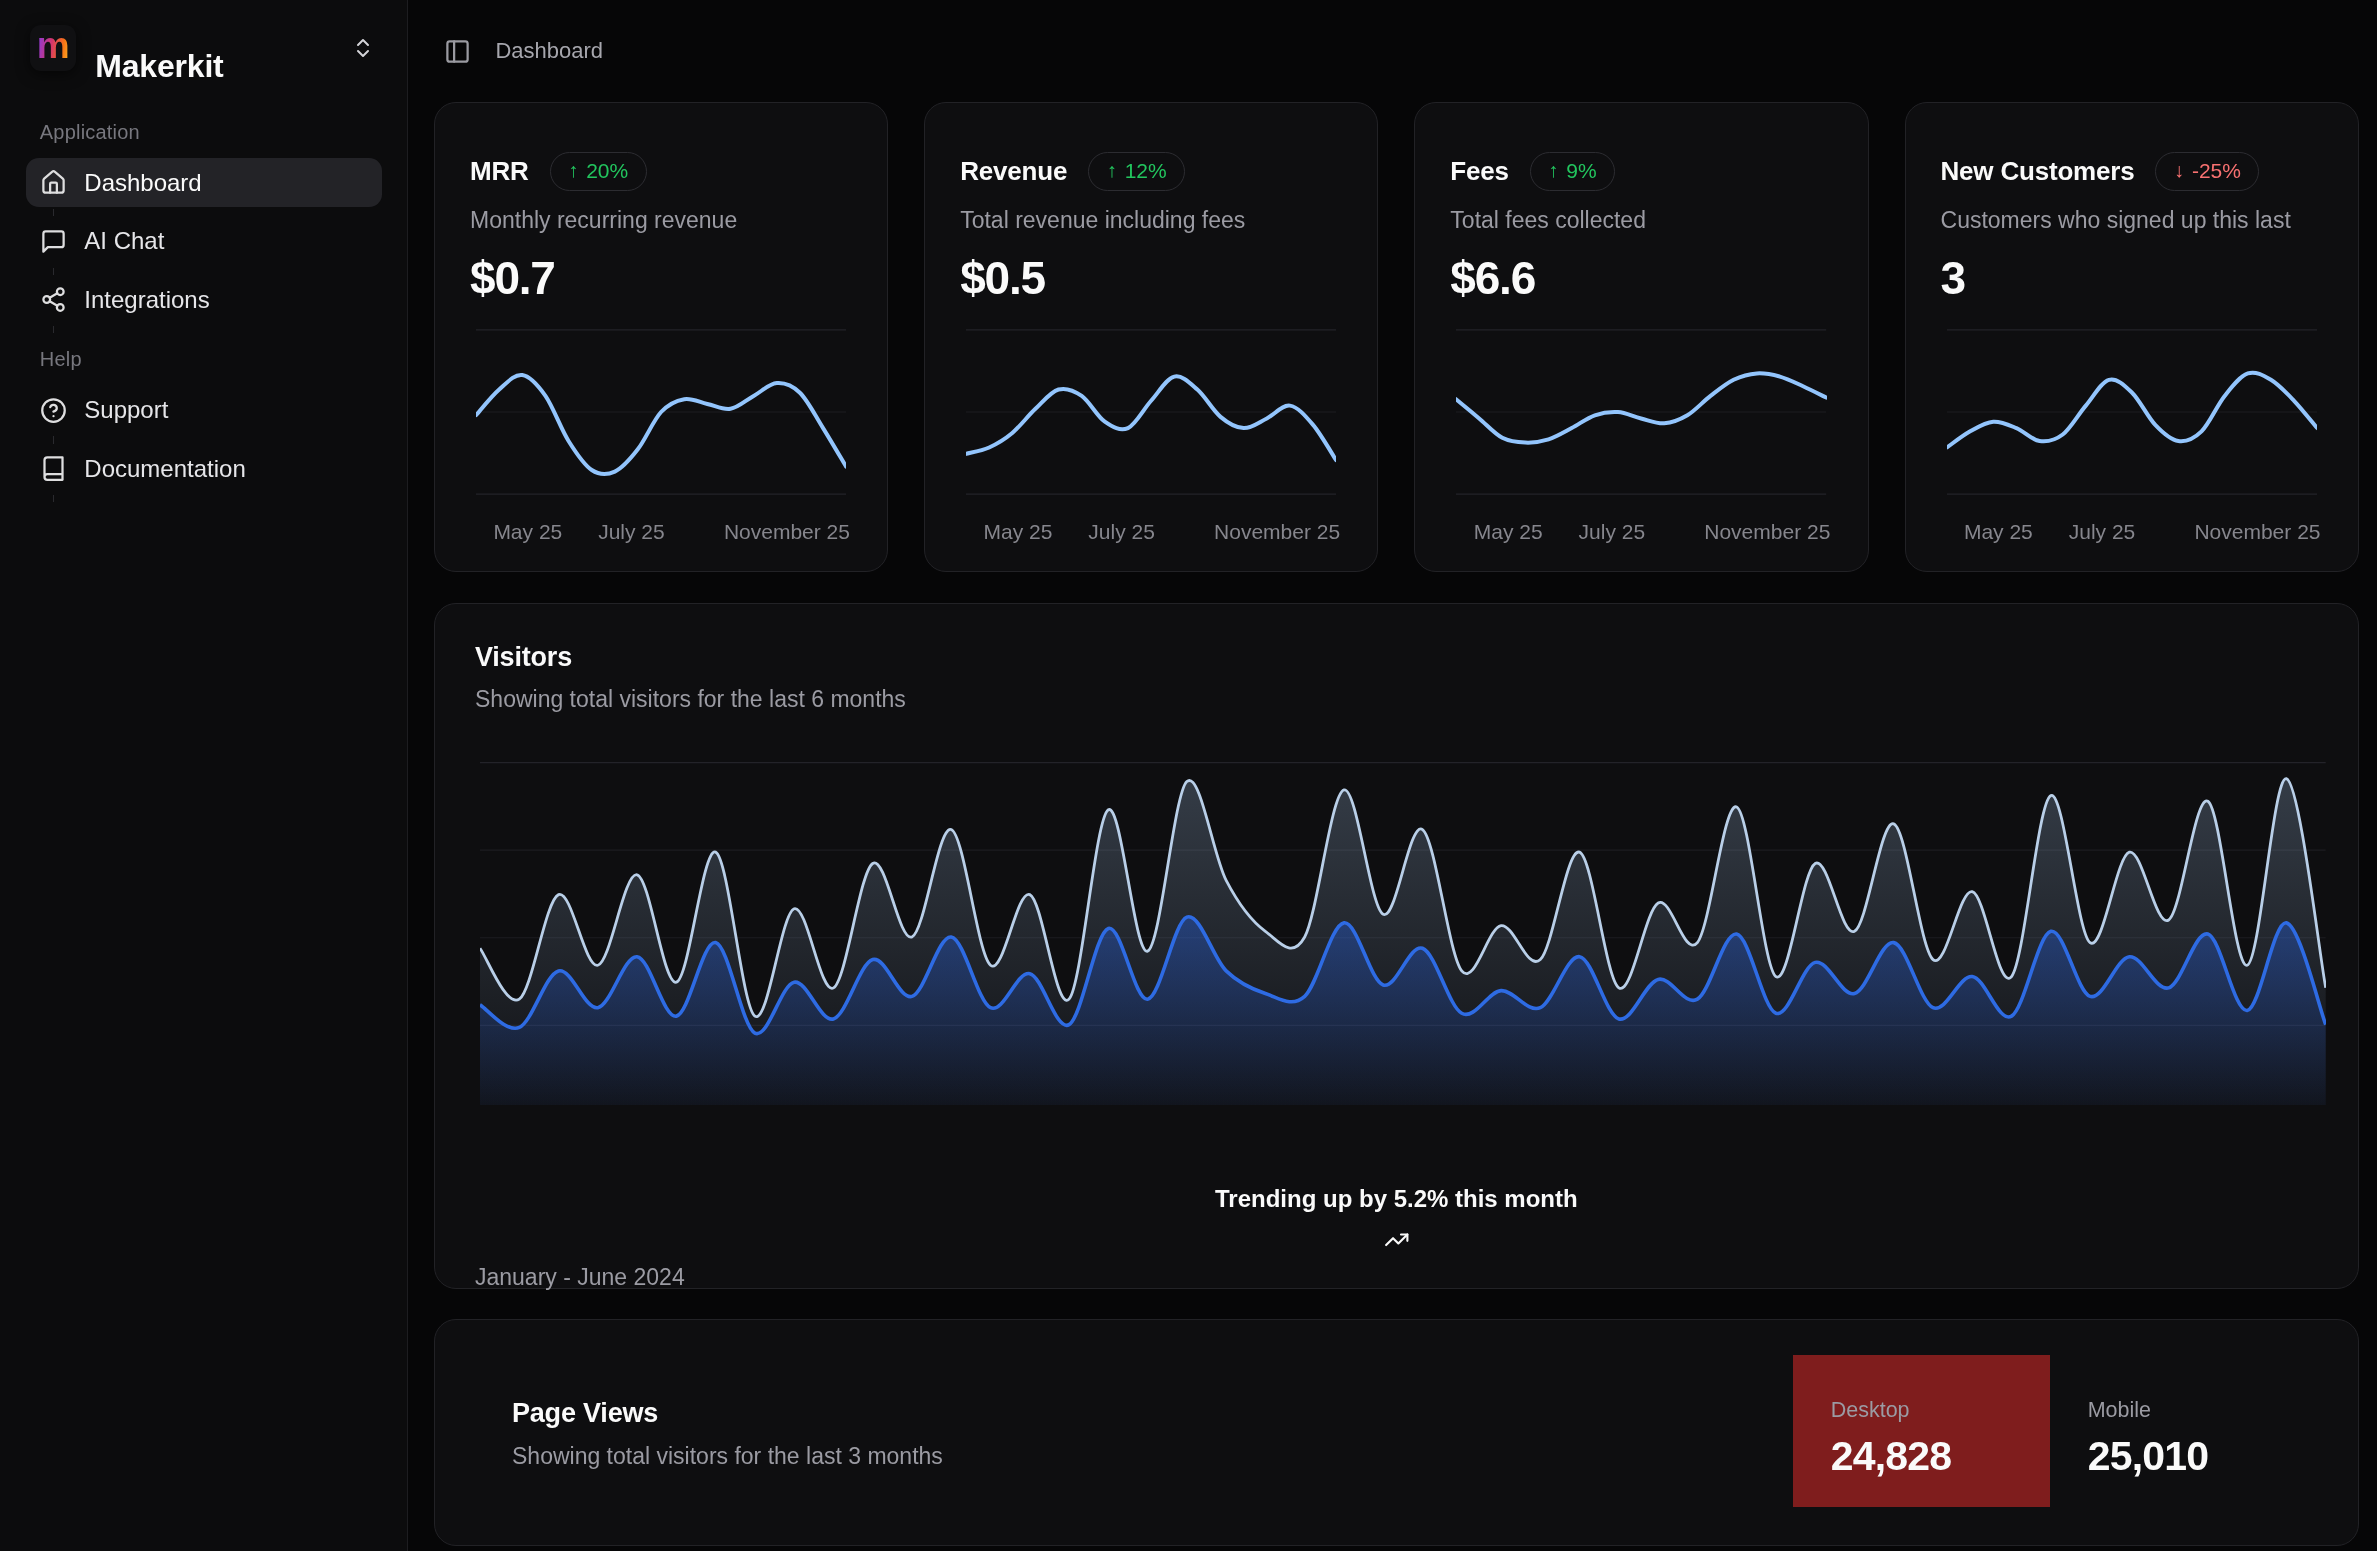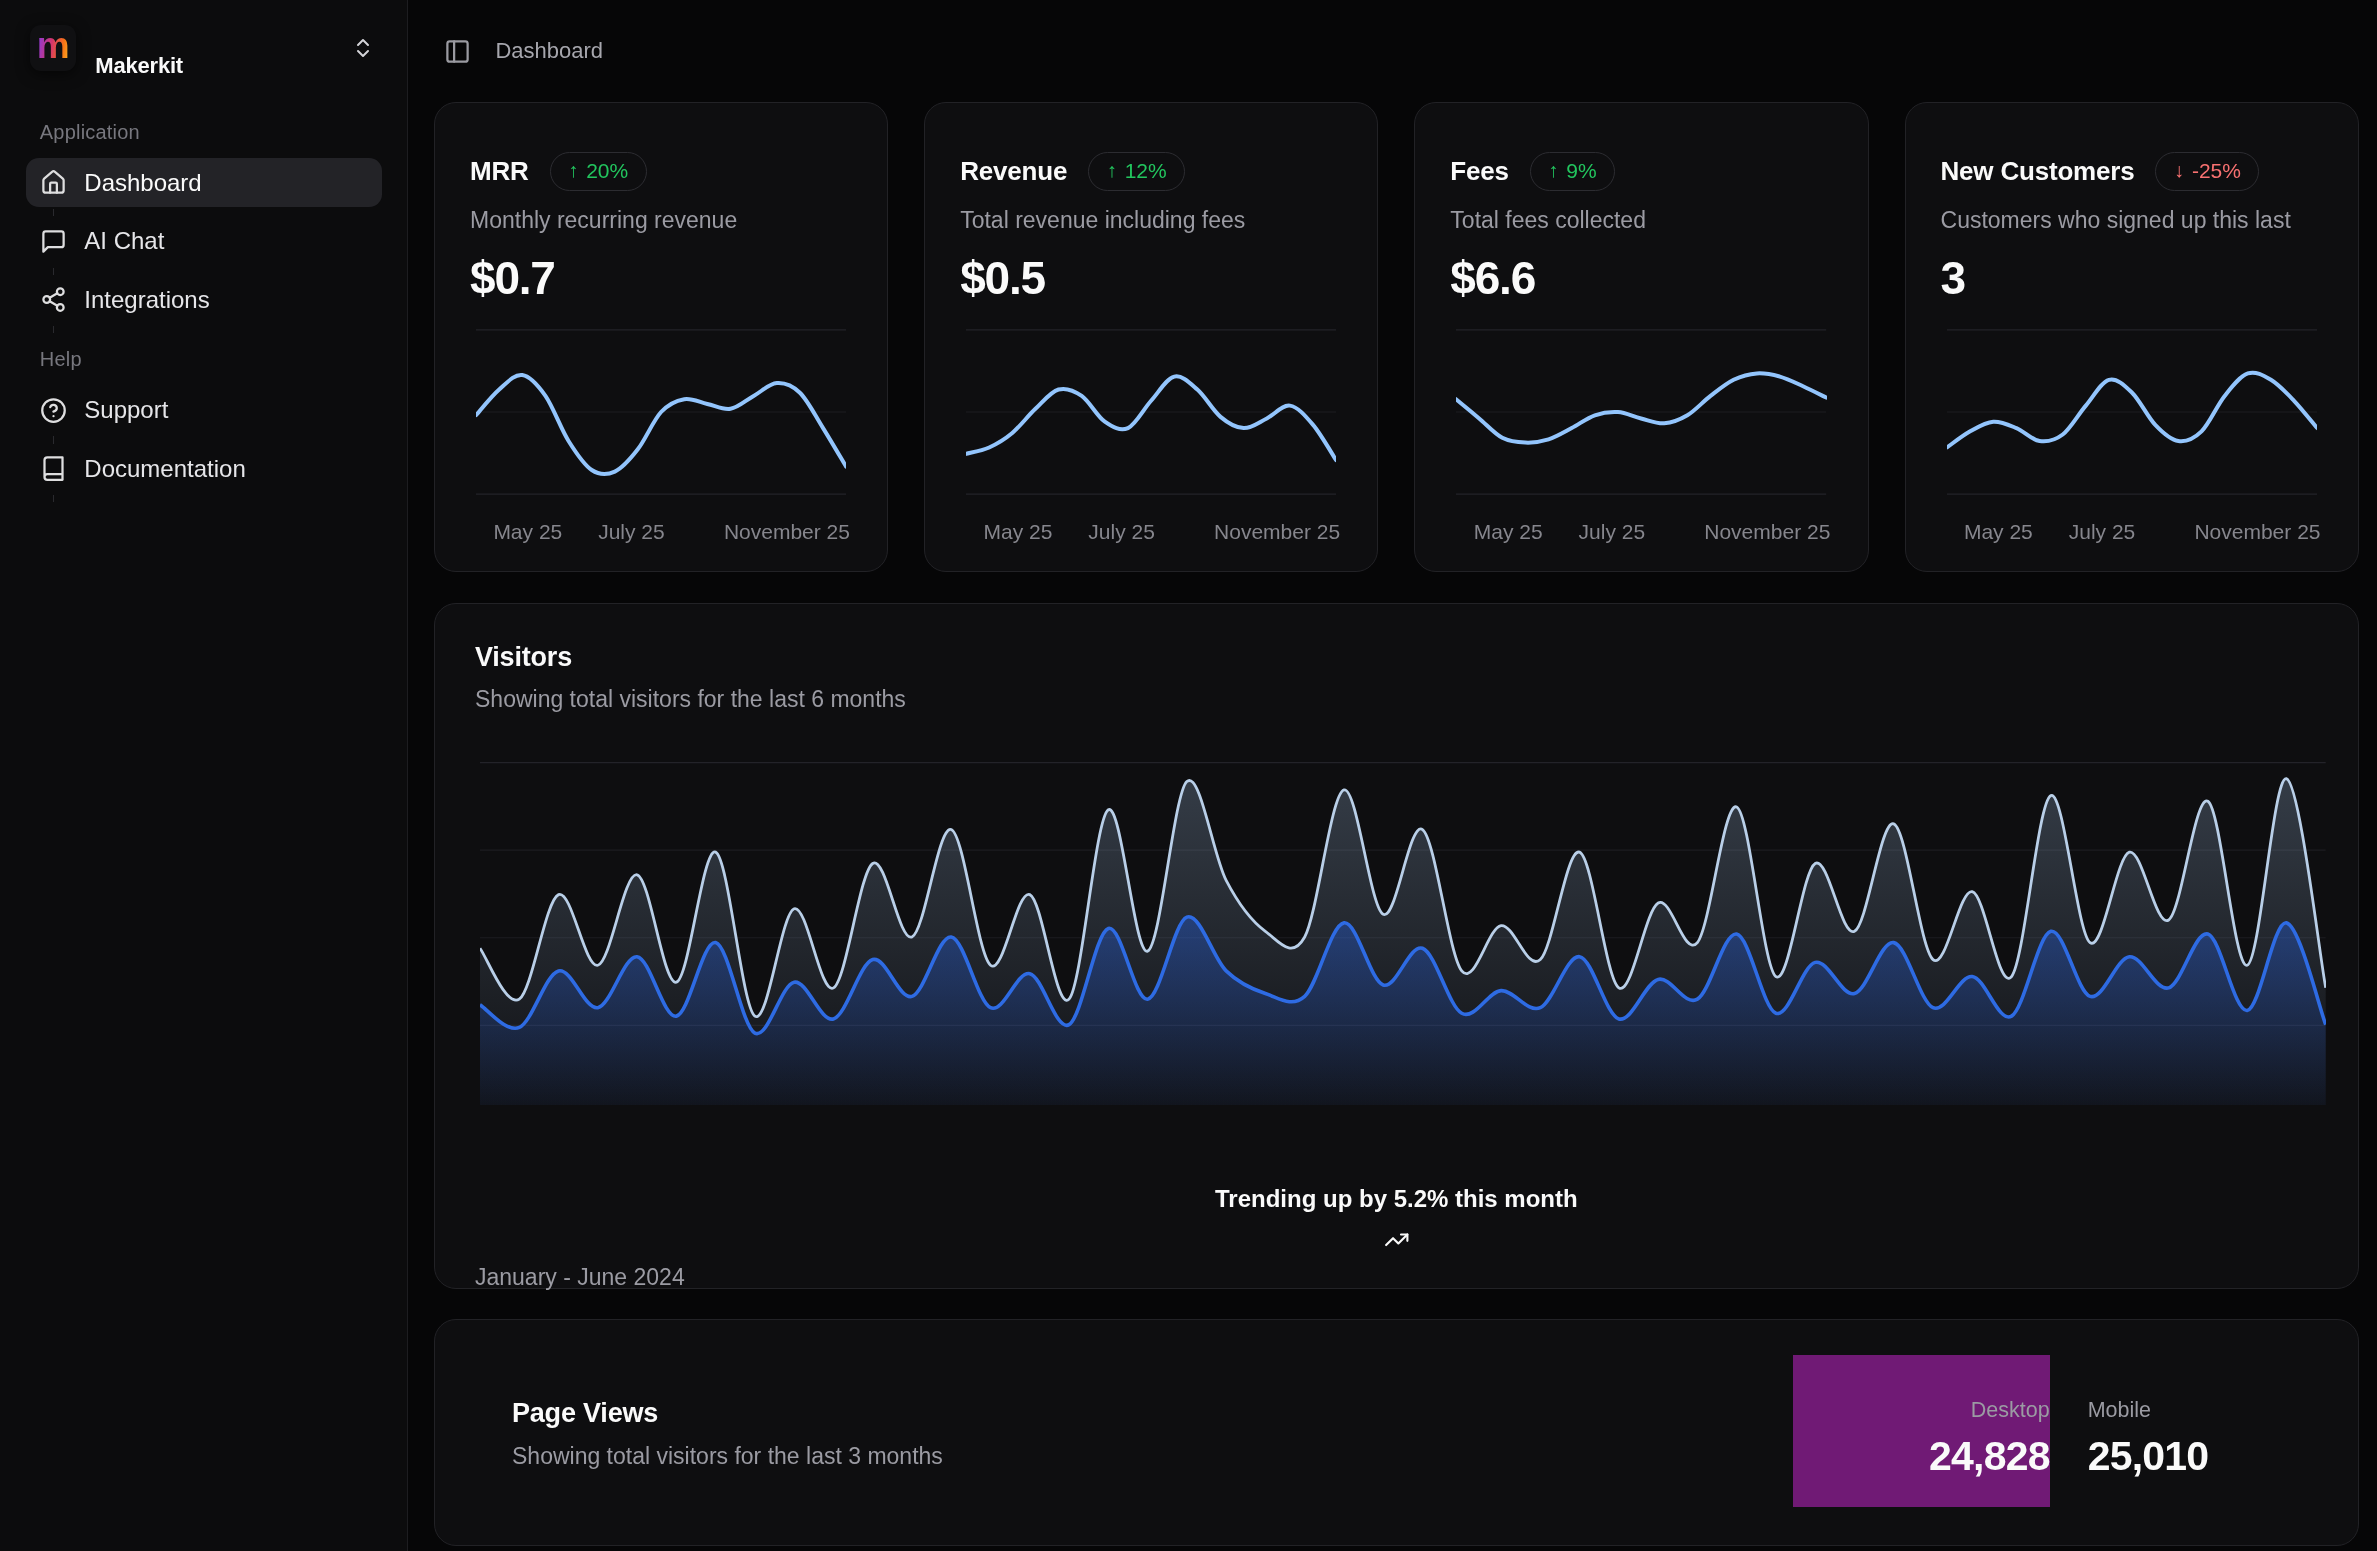--- a/index.html
+++ b/index.html
@@ -27,21 +27,21 @@
     width:46px; height:46px; border-radius:11px; background:#101012;
     display:flex; align-items:center; justify-content:center;
     box-shadow:0 3.2px 14.3px rgba(0,0,0,.6);
   }
   .brand-logo span {
     font-size:37px; font-weight:700; line-height:1;
     background:linear-gradient(100deg,#7c3aed 0%,#d6366b 45%,#f97316 75%,#fbbf24 100%);
     -webkit-background-clip:text; background-clip:text; color:transparent;
     transform:translateY(-2.4px);
   }
-  .brand-name { font-size:22px; font-weight:600; letter-spacing:-0.2px;margin-top:37px; }
+  .brand-name { font-size:32px; font-weight:600; letter-spacing:-0.2px;margin-top:37px; }
   .brand-caret { margin-left:auto; color:#d4d4d8; width:24px; height:24px; }
 
   .nav-section-label { margin:45px 0 14.3px 14.3px; font-size:20px; color:#77777e; letter-spacing:0.2px; }
   .nav-section-label.help { margin-top:24px; }
   ul.nav { list-style:none; }
   .nav li {
     position:relative;
     height:49px; border-radius:12.8px; padding:0 14.3px;
     display:flex; align-items:center; gap:17.5px;
     font-size:24px; color:#e6e6e9; cursor:pointer; margin-bottom:9.6px;
@@ -100,21 +100,21 @@
   .visitors-footer { margin-top:80px; padding:0 40px; }
   .trend-line { display:flex; align-items:center; gap:14.3px; font-size:24px; font-weight:600;flex-direction:column; }
   .trend-line .trend-ic { width:25.5px; height:25.5px; color:#fafafa; }
   .range-line { margin-top:11px; font-size:23px; color:#9b9ba3; }
 
   
   .pv-card { margin-top:30px; height:227px; display:flex; justify-content:space-between; overflow:hidden; }
   .pv-left { padding:78px 0 0 77px; }
   .pv-stats { display:flex; margin:35px 0 38px; }
   .pv-stat { padding:43px 0 0 38px; cursor:pointer; }
-  .pv-stat.desktop { width:257px; background:#701a75;text-align:right; }
+  .pv-stat.desktop { width:257px; background:#7f1d1d; }
   .pv-stat.mobile { width:308px; }
   .pv-stat-label { font-size:21.5px; color:#9b9ba3; }
   .pv-stat-value { margin-top:9.6px; font-size:41px; font-weight:700; letter-spacing:-0.8px; }
 </style>
 </head>
 <body>
 
 <aside class="sidebar">
   <div class="brand">
     <div class="brand-logo">

